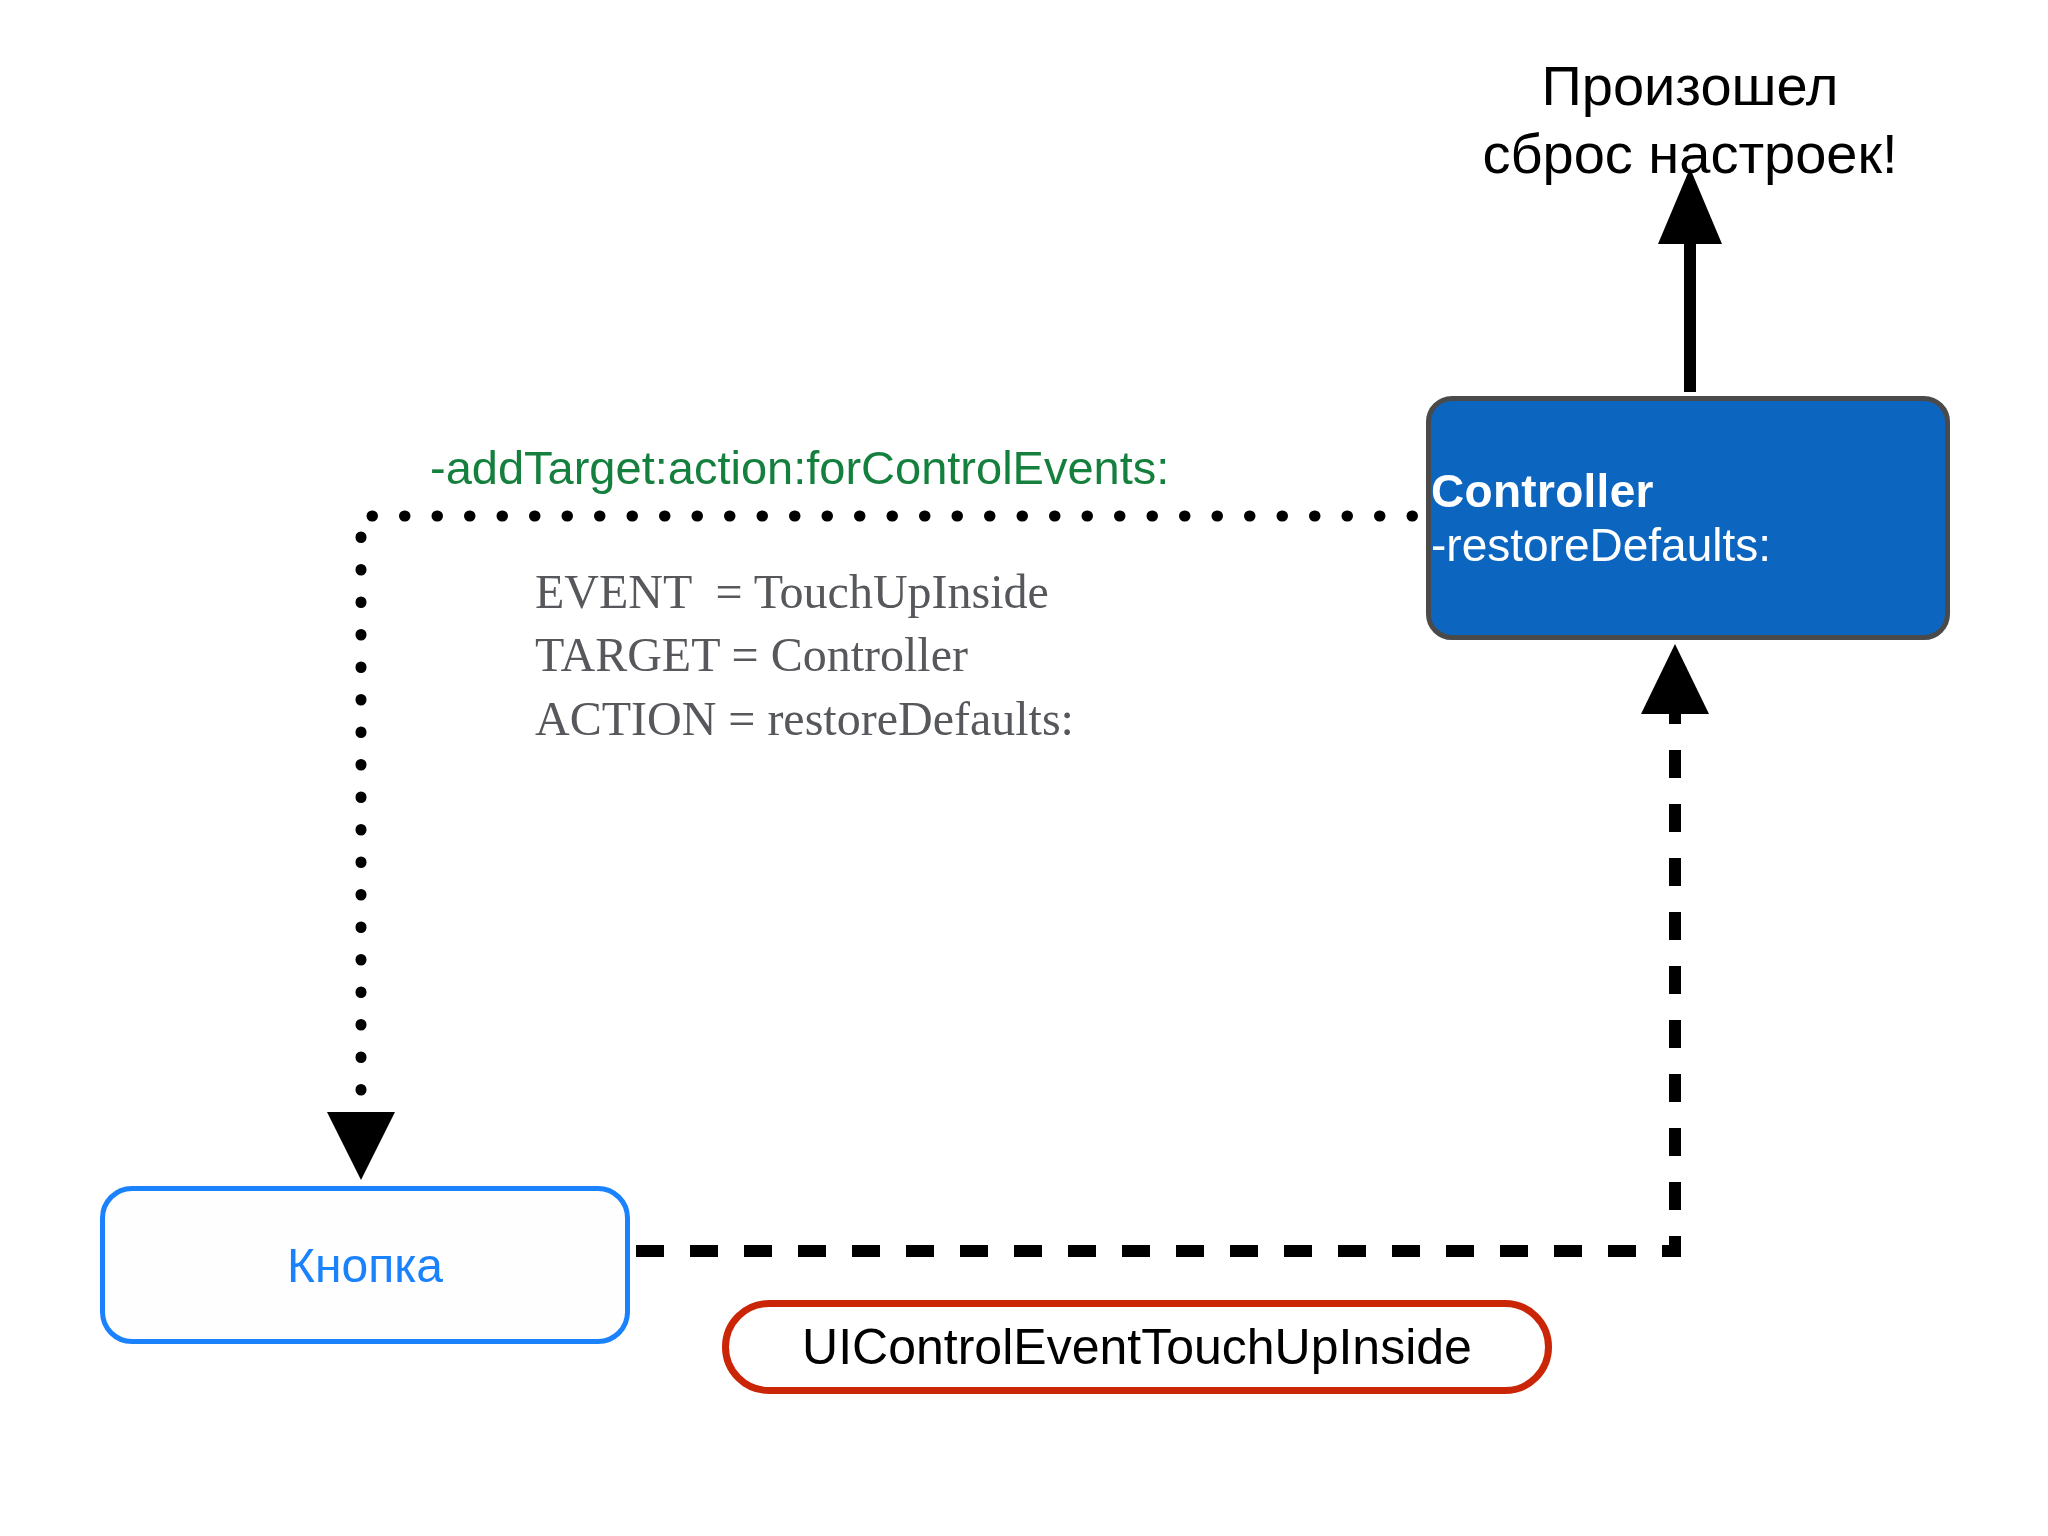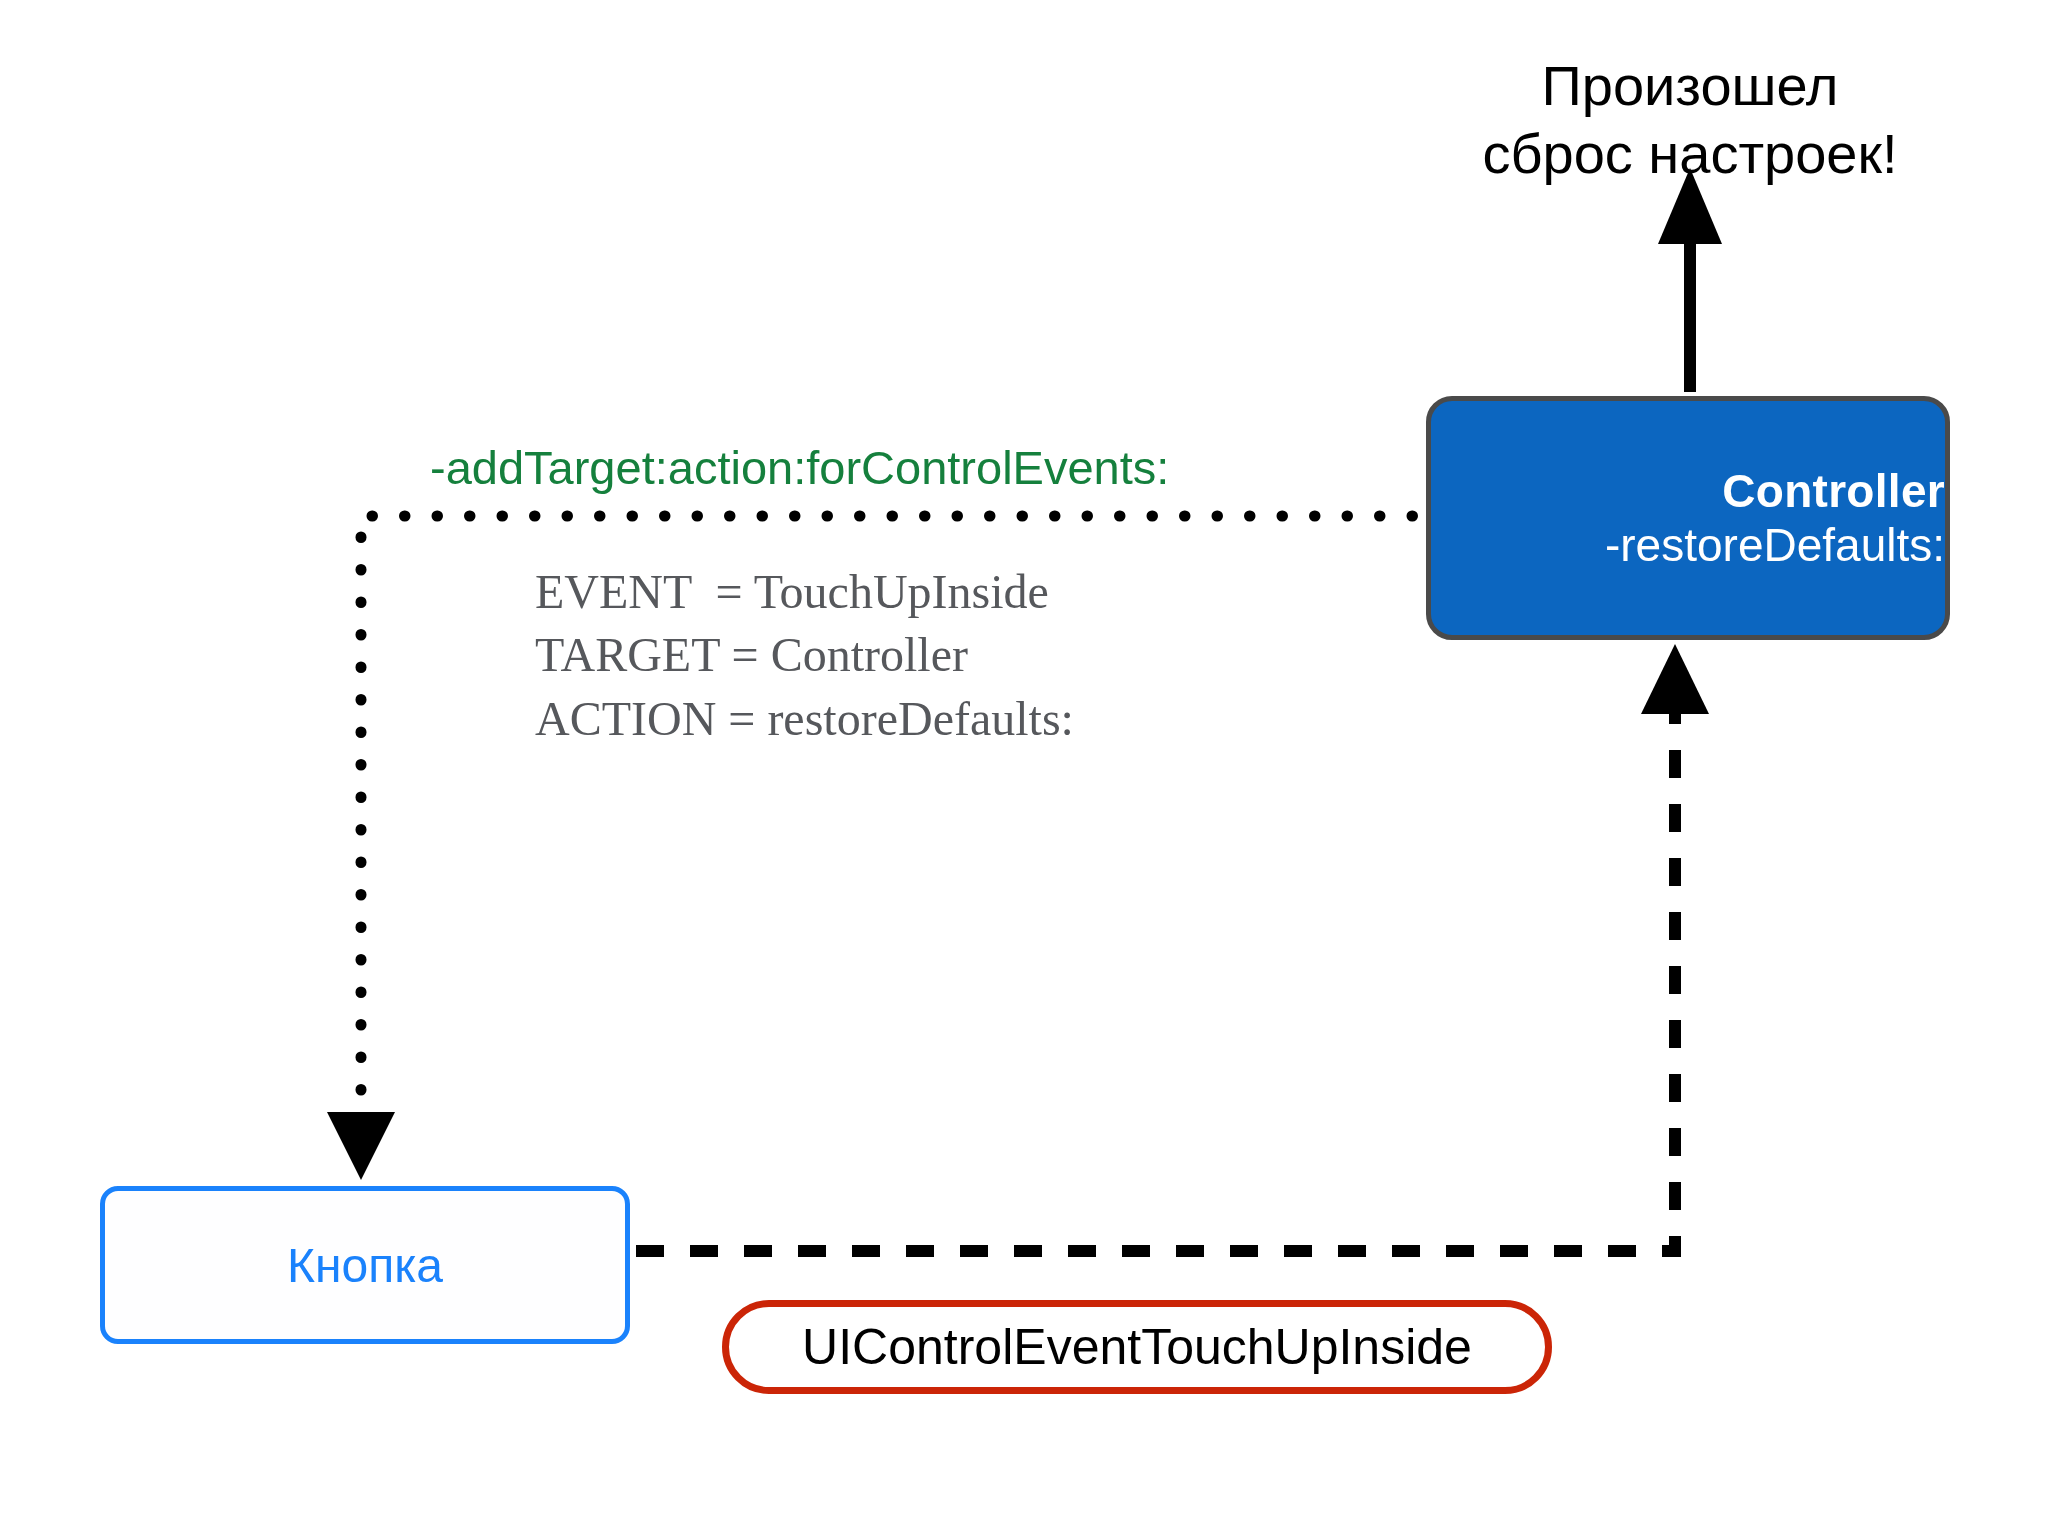--- a/index.html
+++ b/index.html
@@ -47,21 +47,21 @@
     left: 1426px;
     top: 396px;
     width: 524px;
     height: 244px;
     box-sizing: border-box;
     background: #0C66C0;
     border: 5px solid #4a4a4a;
     border-radius: 26px;
     display: flex;
     flex-direction: column;
-    align-items: flex-end;
+    align-items: flex-start;
     justify-content: center;
     color: #ffffff;
   }
   .controller-title {
     font-size: 46px;
     font-weight: bold;
     line-height: 1.18;
     letter-spacing: .3px;
   }
   .controller-method {
@@ -96,21 +96,21 @@
   
   .button-node {
     position: absolute;
     left: 100px;
     top: 1186px;
     width: 530px;
     height: 158px;
     box-sizing: border-box;
     background: #fefeff;
     border: 5px solid #1a82fc;
-    border-radius: 18px;
+    border-radius: 32px;
     display: flex;
     align-items: center;
     justify-content: center;
   }
   .button-label {
     font-size: 48px;
     color: #1a82fc;
   }
 
   

